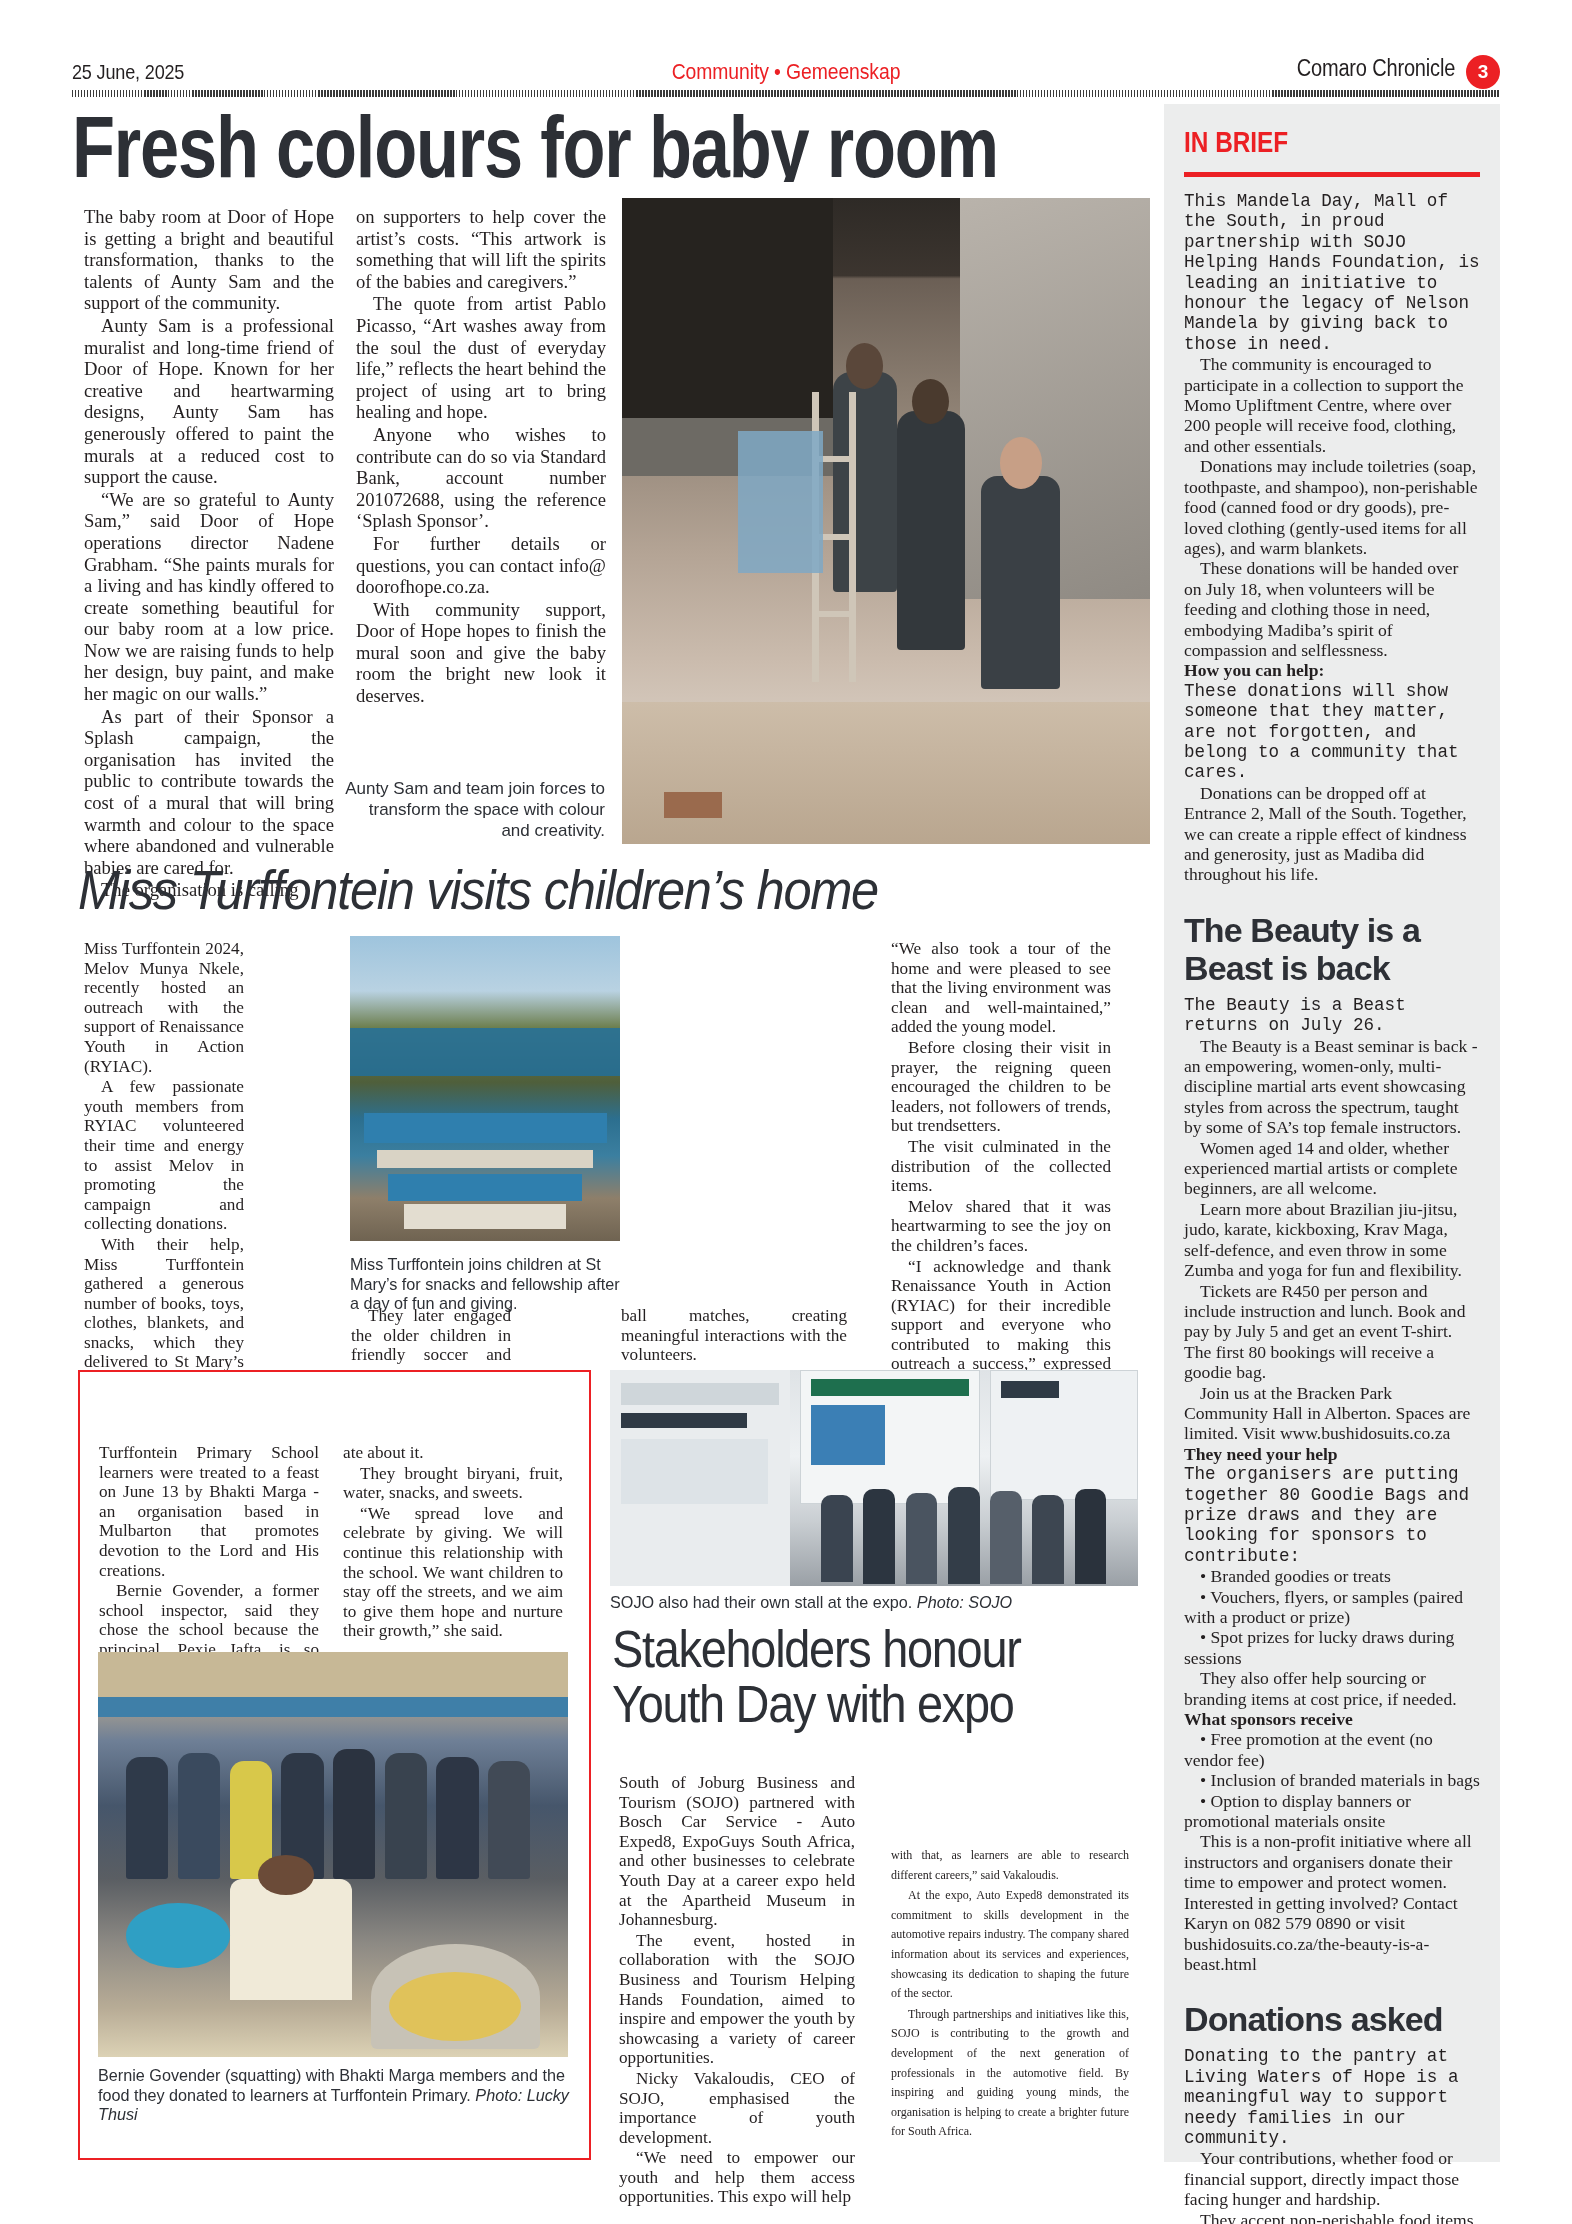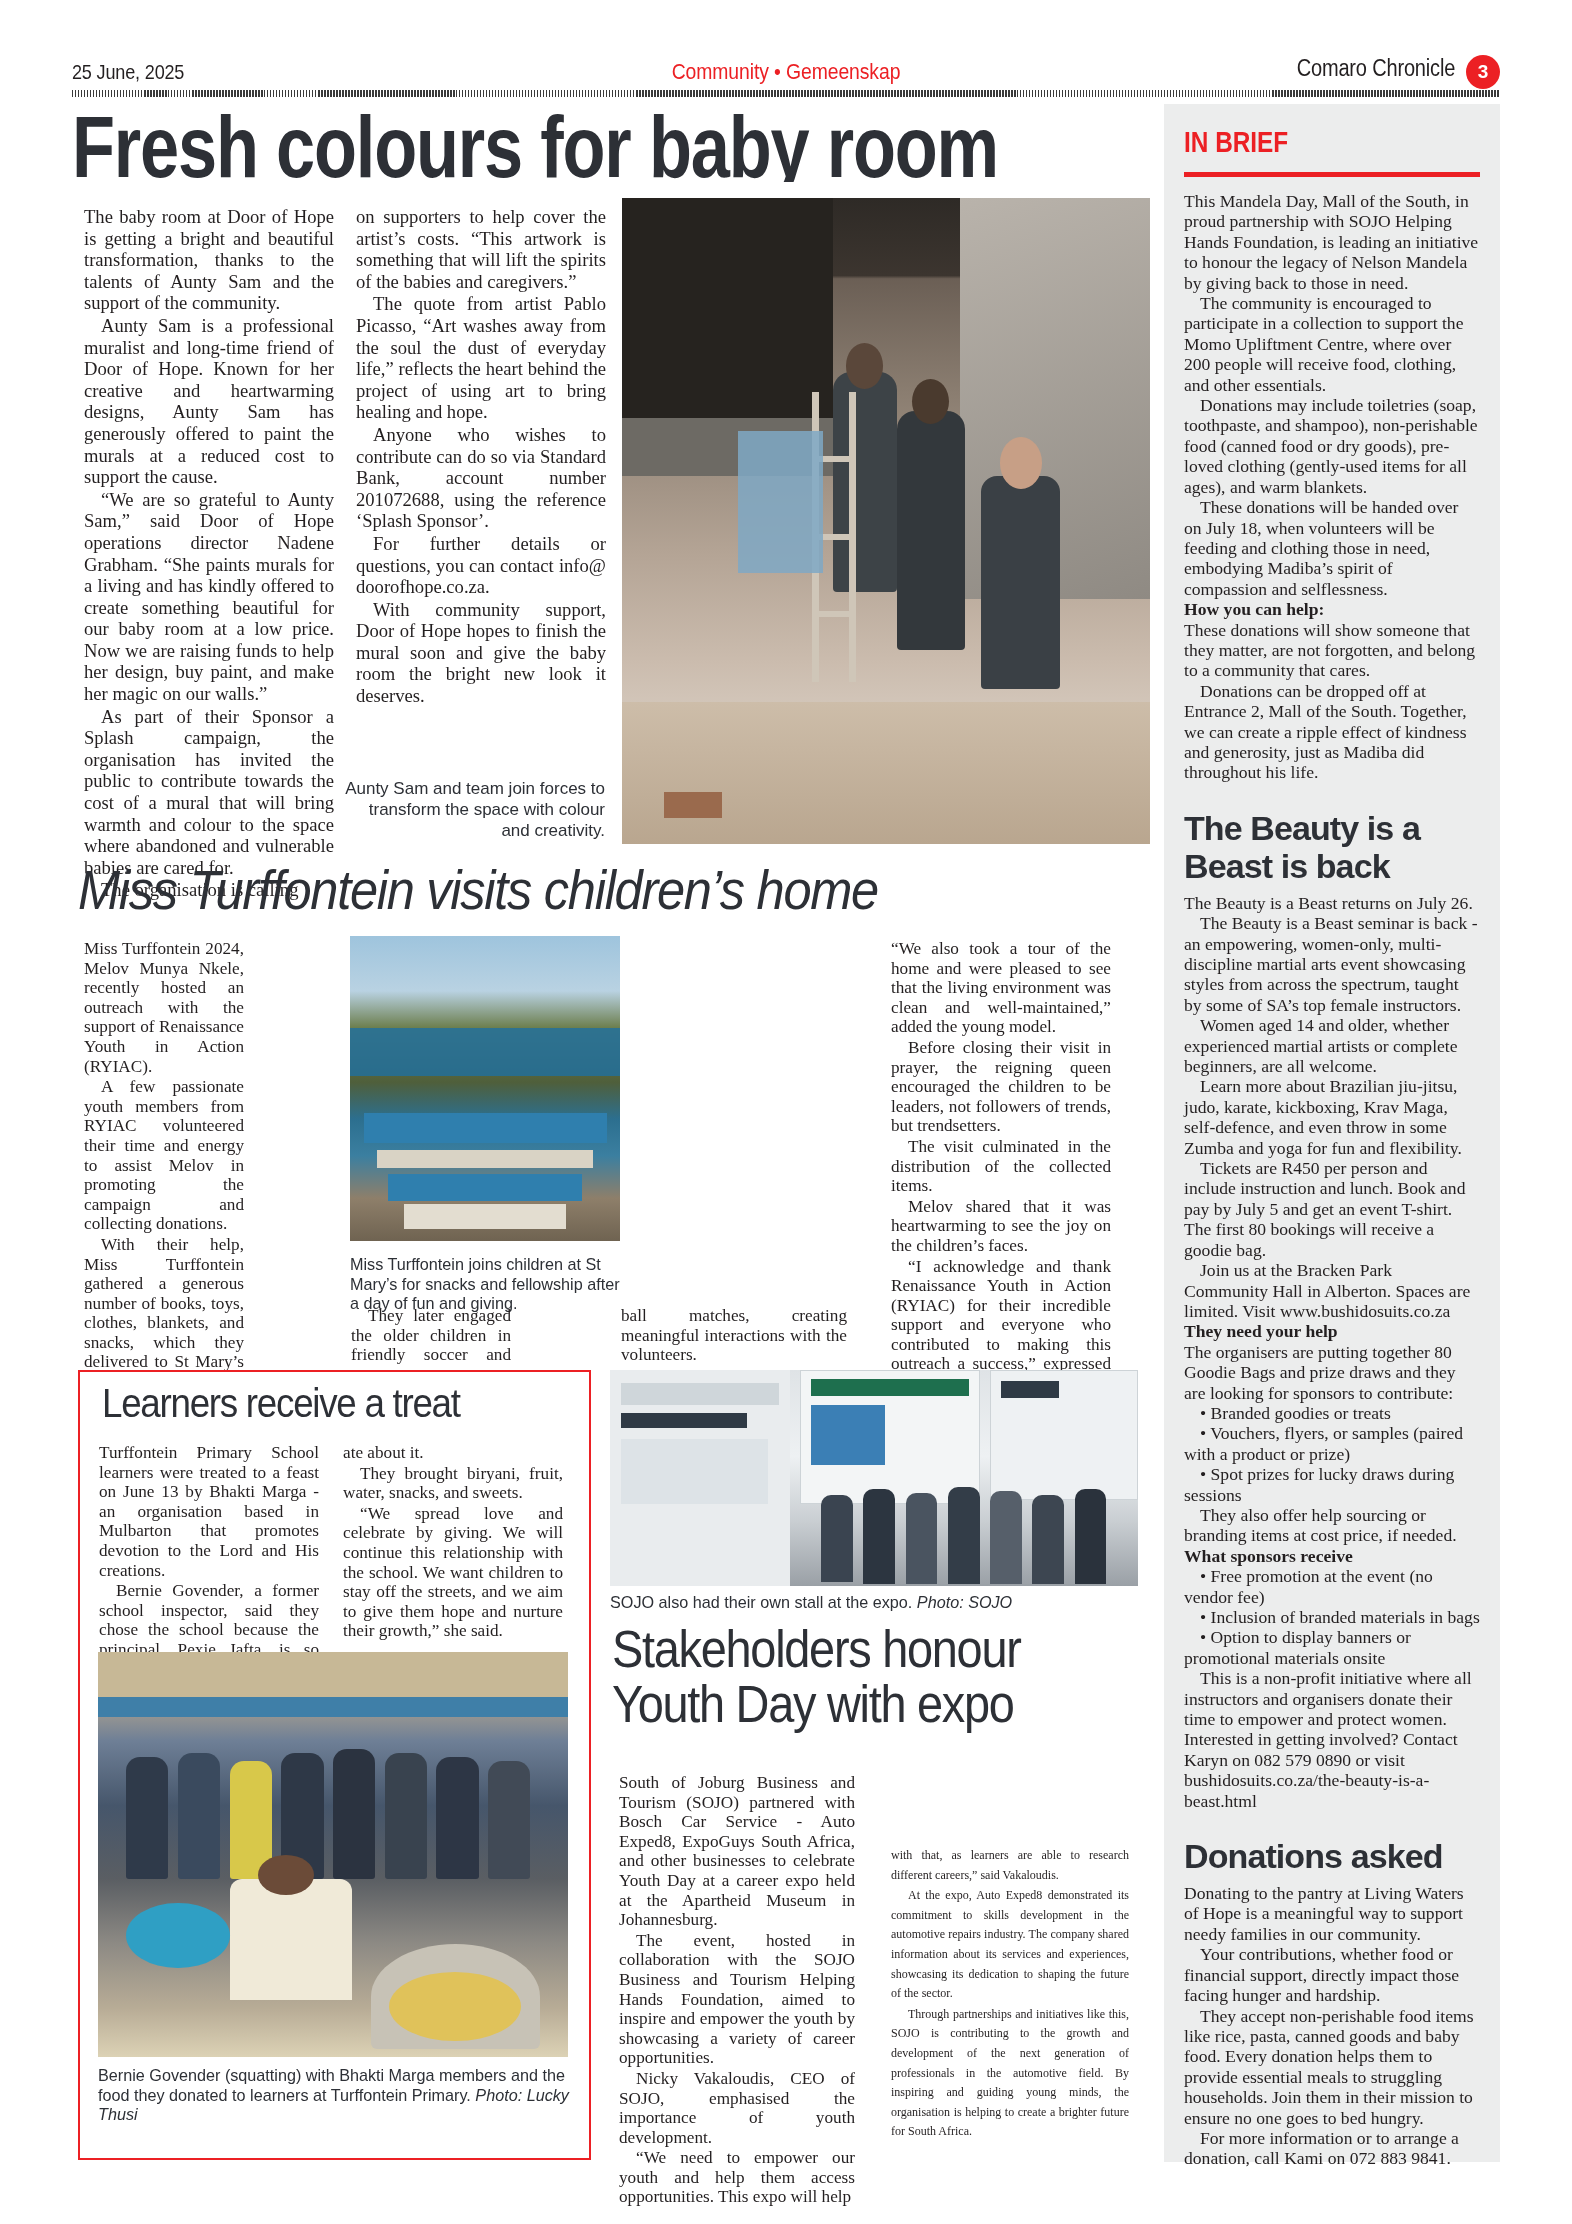--- a/index.html
+++ b/index.html
@@ -104,21 +104,21 @@
     font-family: "Liberation Sans", sans-serif; font-weight: bold;
     font-size: 34px; line-height: 38px; color: #2d3036;
     letter-spacing: -0.9px; margin-bottom: 8px;
   }
   .sb-txt {
     font-family: "Liberation Serif", serif;
     font-size: 17.6px; line-height: 20.4px; color: #231f20;
     text-align: left;
   }
   .sb-txt p { text-indent: 16px; margin: 0; }
-  .sb-txt p.first { text-indent: 0; }
+  .sb-txt p.first { text-indent: 0; font-family: Liberation Mono, monospace; }
   .sb-txt p.bold { text-indent: 0; font-weight: bold; }
   .sb-txt p.bullet { text-indent: 16px; }
   .sb-gap { height: 26px; }
 
   
   .redbox {
     position: absolute; border: 2px solid #ec2024; background: #fff;
   }
 </style>
 </head>
@@ -218,23 +218,20 @@
 
   <div class="body-txt" style="position:absolute; left:890px; top:938px; width:222px; font-size:17.2px; line-height:19.6px;">
     <p class="first">“We also took a tour of the home and were pleased to see that the living environment was clean and well-maintained,” added the young model.</p>
     <p>Before closing their visit in prayer, the reigning queen encouraged the children to be leaders, not followers of trends, but trendsetters.</p>
     <p>The visit culminated in the distribution of the collected items.</p>
     <p>Melov shared that it was heartwarming to see the joy on the children’s faces.</p>
     <p>“I acknowledge and thank Renaissance Youth in Action (RYIAC) for their incredible support and everyone who contributed to making this outreach a success,” expressed Melov.</p>
   </div>
 
   <div class="redbox" style="left:78px; top:1370px; width:513px; height:790px;">
-    <div style="position:absolute; left:22px; top:10px; width:470px; height:54px; overflow:hidden;">
-      <div class="hed-light" style="font-size:40px;">Learners receive a treat</div>
-    </div>
 
     <div class="body-txt" style="position:absolute; left:18px; top:70px; width:222px; font-size:17.2px; line-height:19.6px;">
       <p class="first">Turffontein Primary School learners were treated to a feast on June 13 by Bhakti Marga - an organisation based in Mulbarton that promotes devotion to the Lord and His creations.</p>
       <p>Bernie Govender, a former school inspector, said they chose the school because the principal, Pexie Jafta, is so passion-</p>
     </div>
 
     <div class="body-txt" style="position:absolute; left:262px; top:70px; width:222px; font-size:17.2px; line-height:19.6px;">
       <p class="first">ate about it.</p>
       <p>They brought biryani, fruit, water, snacks, and sweets.</p>
       <p>“We spread love and celebrate by giving. We will continue this relationship with the school. We want children to stay off the streets, and we aim to give them hope and nurture their growth,” she said.</p>

